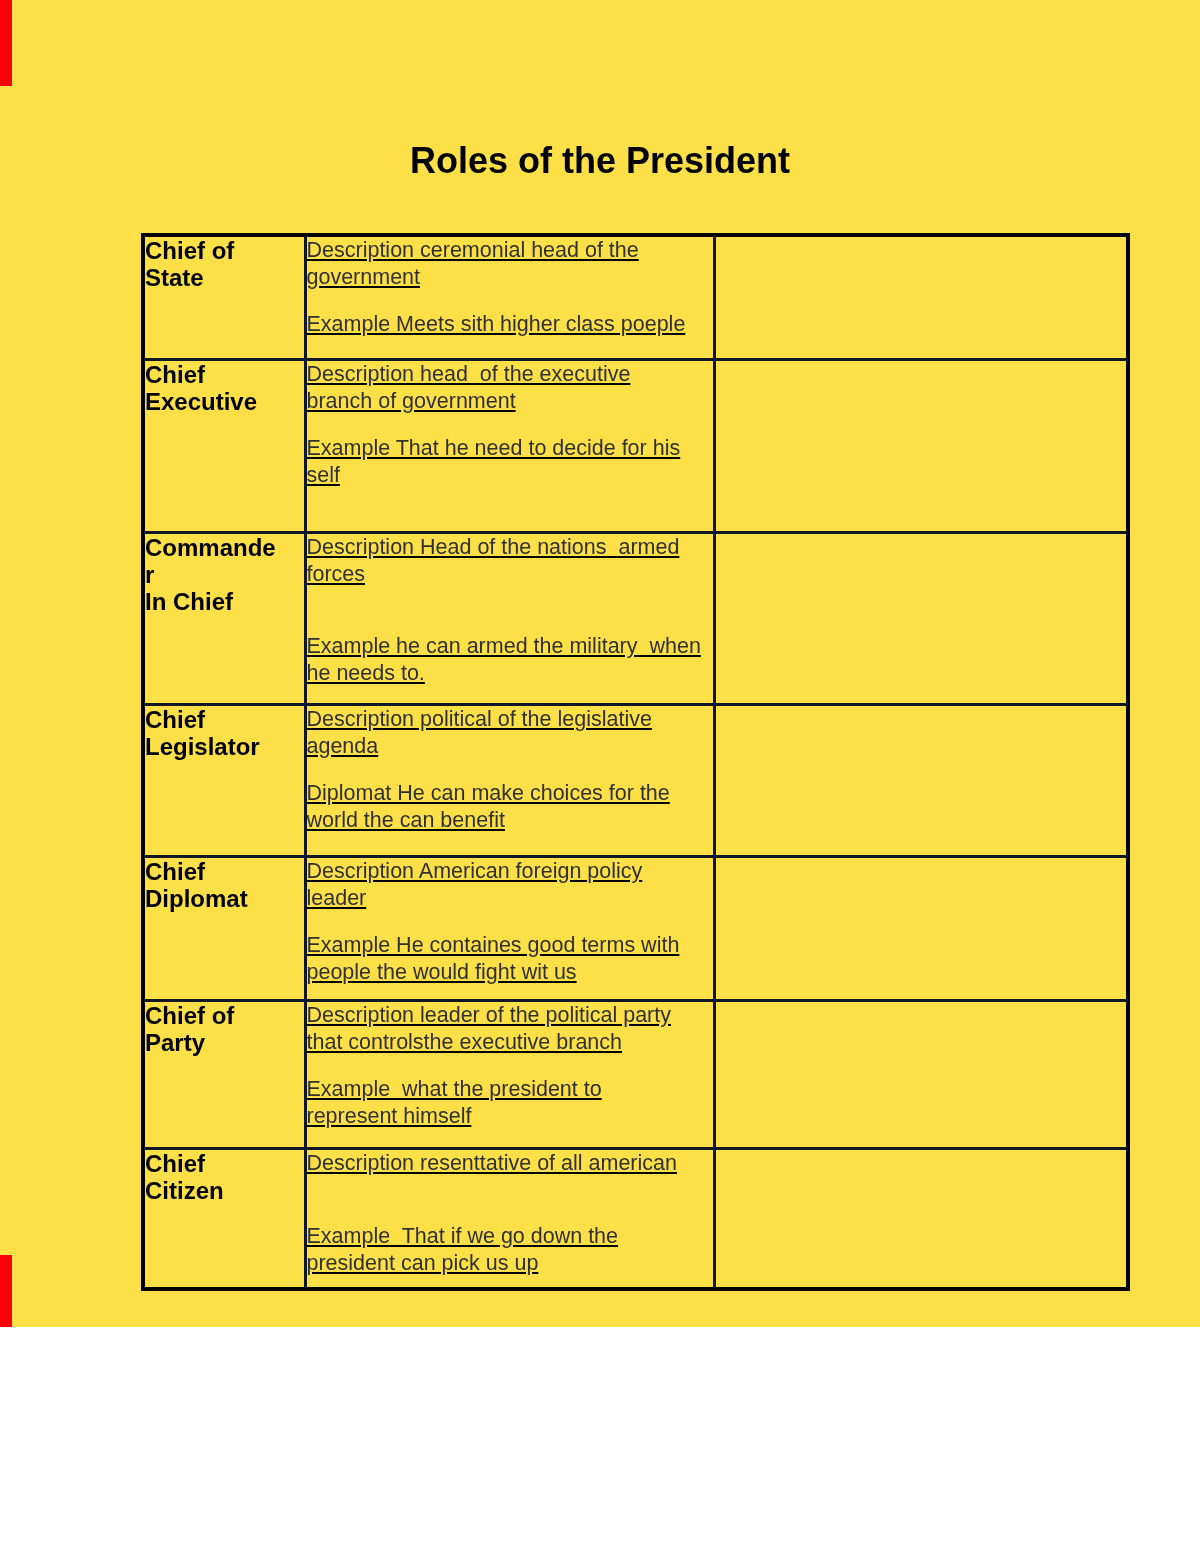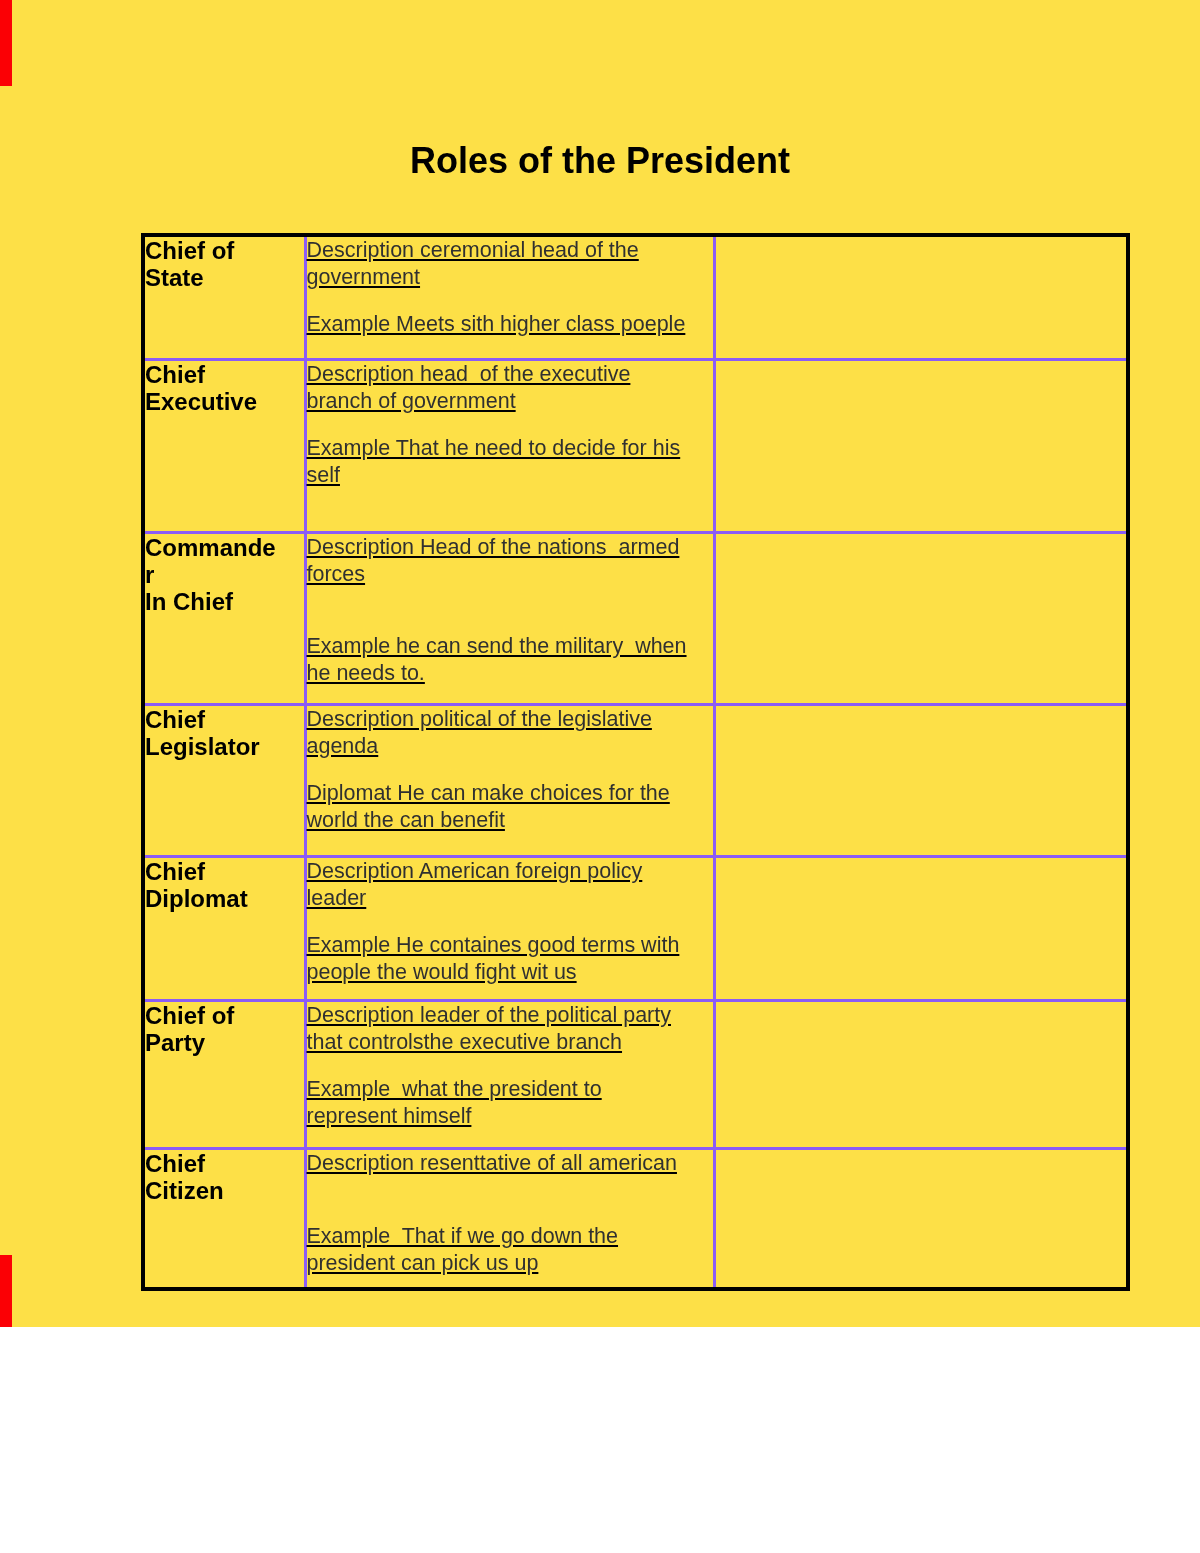--- a/index.html
+++ b/index.html
@@ -34,21 +34,21 @@
   table.roles-table {
     position: absolute;
     left: 141px;
     top: 233px;
     width: 985px;
     border-collapse: collapse;
     table-layout: fixed;
     border: 4px solid #000000;
   }
   table.roles-table td {
-    border: 3px solid #8b5cf6;
+    border: 3px solid #0f172a;
     vertical-align: top;
     padding: 0;
   }
   tr:nth-child(1) { height: 124px; }
   tr:nth-child(2) { height: 173px; }
   tr:nth-child(3) { height: 172px; }
   tr:nth-child(4) { height: 152px; }
   tr:nth-child(5) { height: 144px; }
   tr:nth-child(6) { height: 148px; }
   tr:nth-child(7) { height: 141px; }
@@ -112,21 +112,21 @@
     <td class="notes-cell"></td>
   </tr>
 
   <tr>
     <td class="role-cell">Commande
 r
 In Chief</td>
     <td class="content-cell">
       <p class="description">Description Head of the nations  armed
 forces</p>
-      <p class="example">Example he can send the military  when
+      <p class="example">Example he can armed the military  when
 he needs to.</p>
     </td>
     <td class="notes-cell"></td>
   </tr>
 
   <tr>
     <td class="role-cell">Chief
 Legislator</td>
     <td class="content-cell">
       <p class="description">Description political of the legislative

